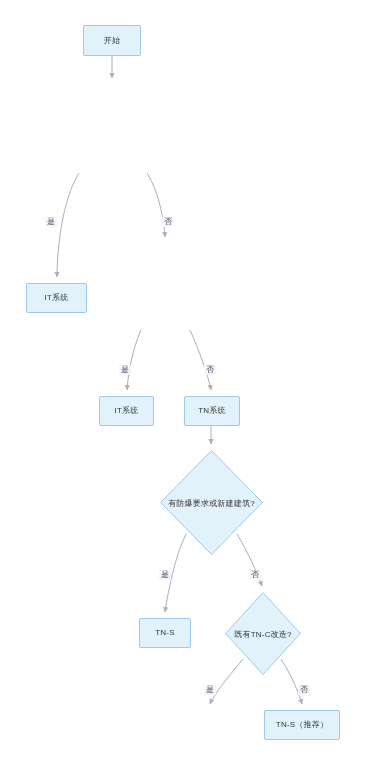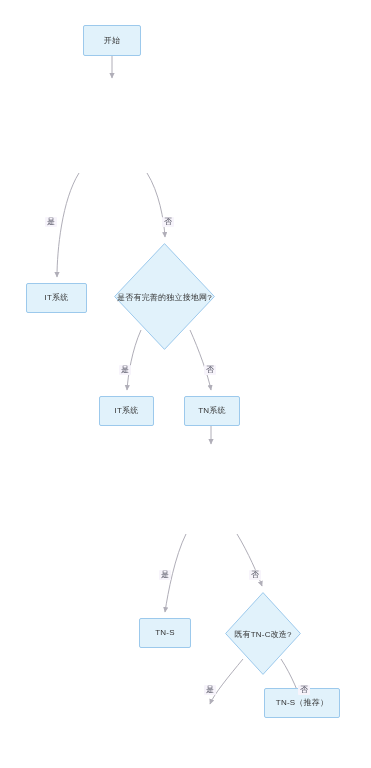--- a/index.html
+++ b/index.html
@@ -122,32 +122,32 @@
 
   <div class="node node-box" style="left:184px; top:396px; width:56px; height:30px;">
     <span class="node-label">TN系统</span>
   </div>
 
   <div class="node node-box" style="left:139px; top:618px; width:52px; height:30px;">
     <span class="node-label">TN-S</span>
   </div>
 
 
-  <div class="node node-box" style="left:264px; top:688px; width:76px; height:30px;">
+  <div class="node node-box" style="left:264px; top:710px; width:76px; height:30px;">
     <span class="node-label">TN-S（推荐）</span>
   </div>
 
 
-  <div class="diamond-wrap" style="left:114px; top:243px; width:101px; height:107px;">
-    <svg class="diamond-shape" viewBox="0 0 101 107" preserveAspectRatio="none">
-      <polygon points="50.5,0.6 100.4,53.5 50.5,106.4 0.6,53.5" fill="#e1f2fb" stroke="#9cc9ec" stroke-width="1"></polygon>
+
+  <div class="diamond-wrap" style="left:160px; top:450px; width:103px; height:105px;">
+    <svg class="diamond-shape" viewBox="0 0 103 105" preserveAspectRatio="none">
+      <polygon points="51.5,0.6 102.4,52.5 51.5,104.4 0.6,52.5" fill="#e1f2fb" stroke="#9cc9ec" stroke-width="1"></polygon>
     </svg>
-    <span class="diamond-text">是否有完善的独立接地网?</span>
+    <span class="diamond-text">有防爆要求或新建建筑?</span>
   </div>
-
 
   <div class="diamond-wrap" style="left:225px; top:592px; width:76px; height:83px;">
     <svg class="diamond-shape" viewBox="0 0 76 83" preserveAspectRatio="none">
       <polygon points="38,0.6 75.4,41.5 38,82.4 0.6,41.5" fill="#e1f2fb" stroke="#9cc9ec" stroke-width="1"></polygon>
     </svg>
     <span class="diamond-text">既有TN-C改造?</span>
   </div>
 
   <span class="edge-label" style="left:51px; top:222px;">是</span>
   <span class="edge-label" style="left:168px; top:222px;">否</span>

